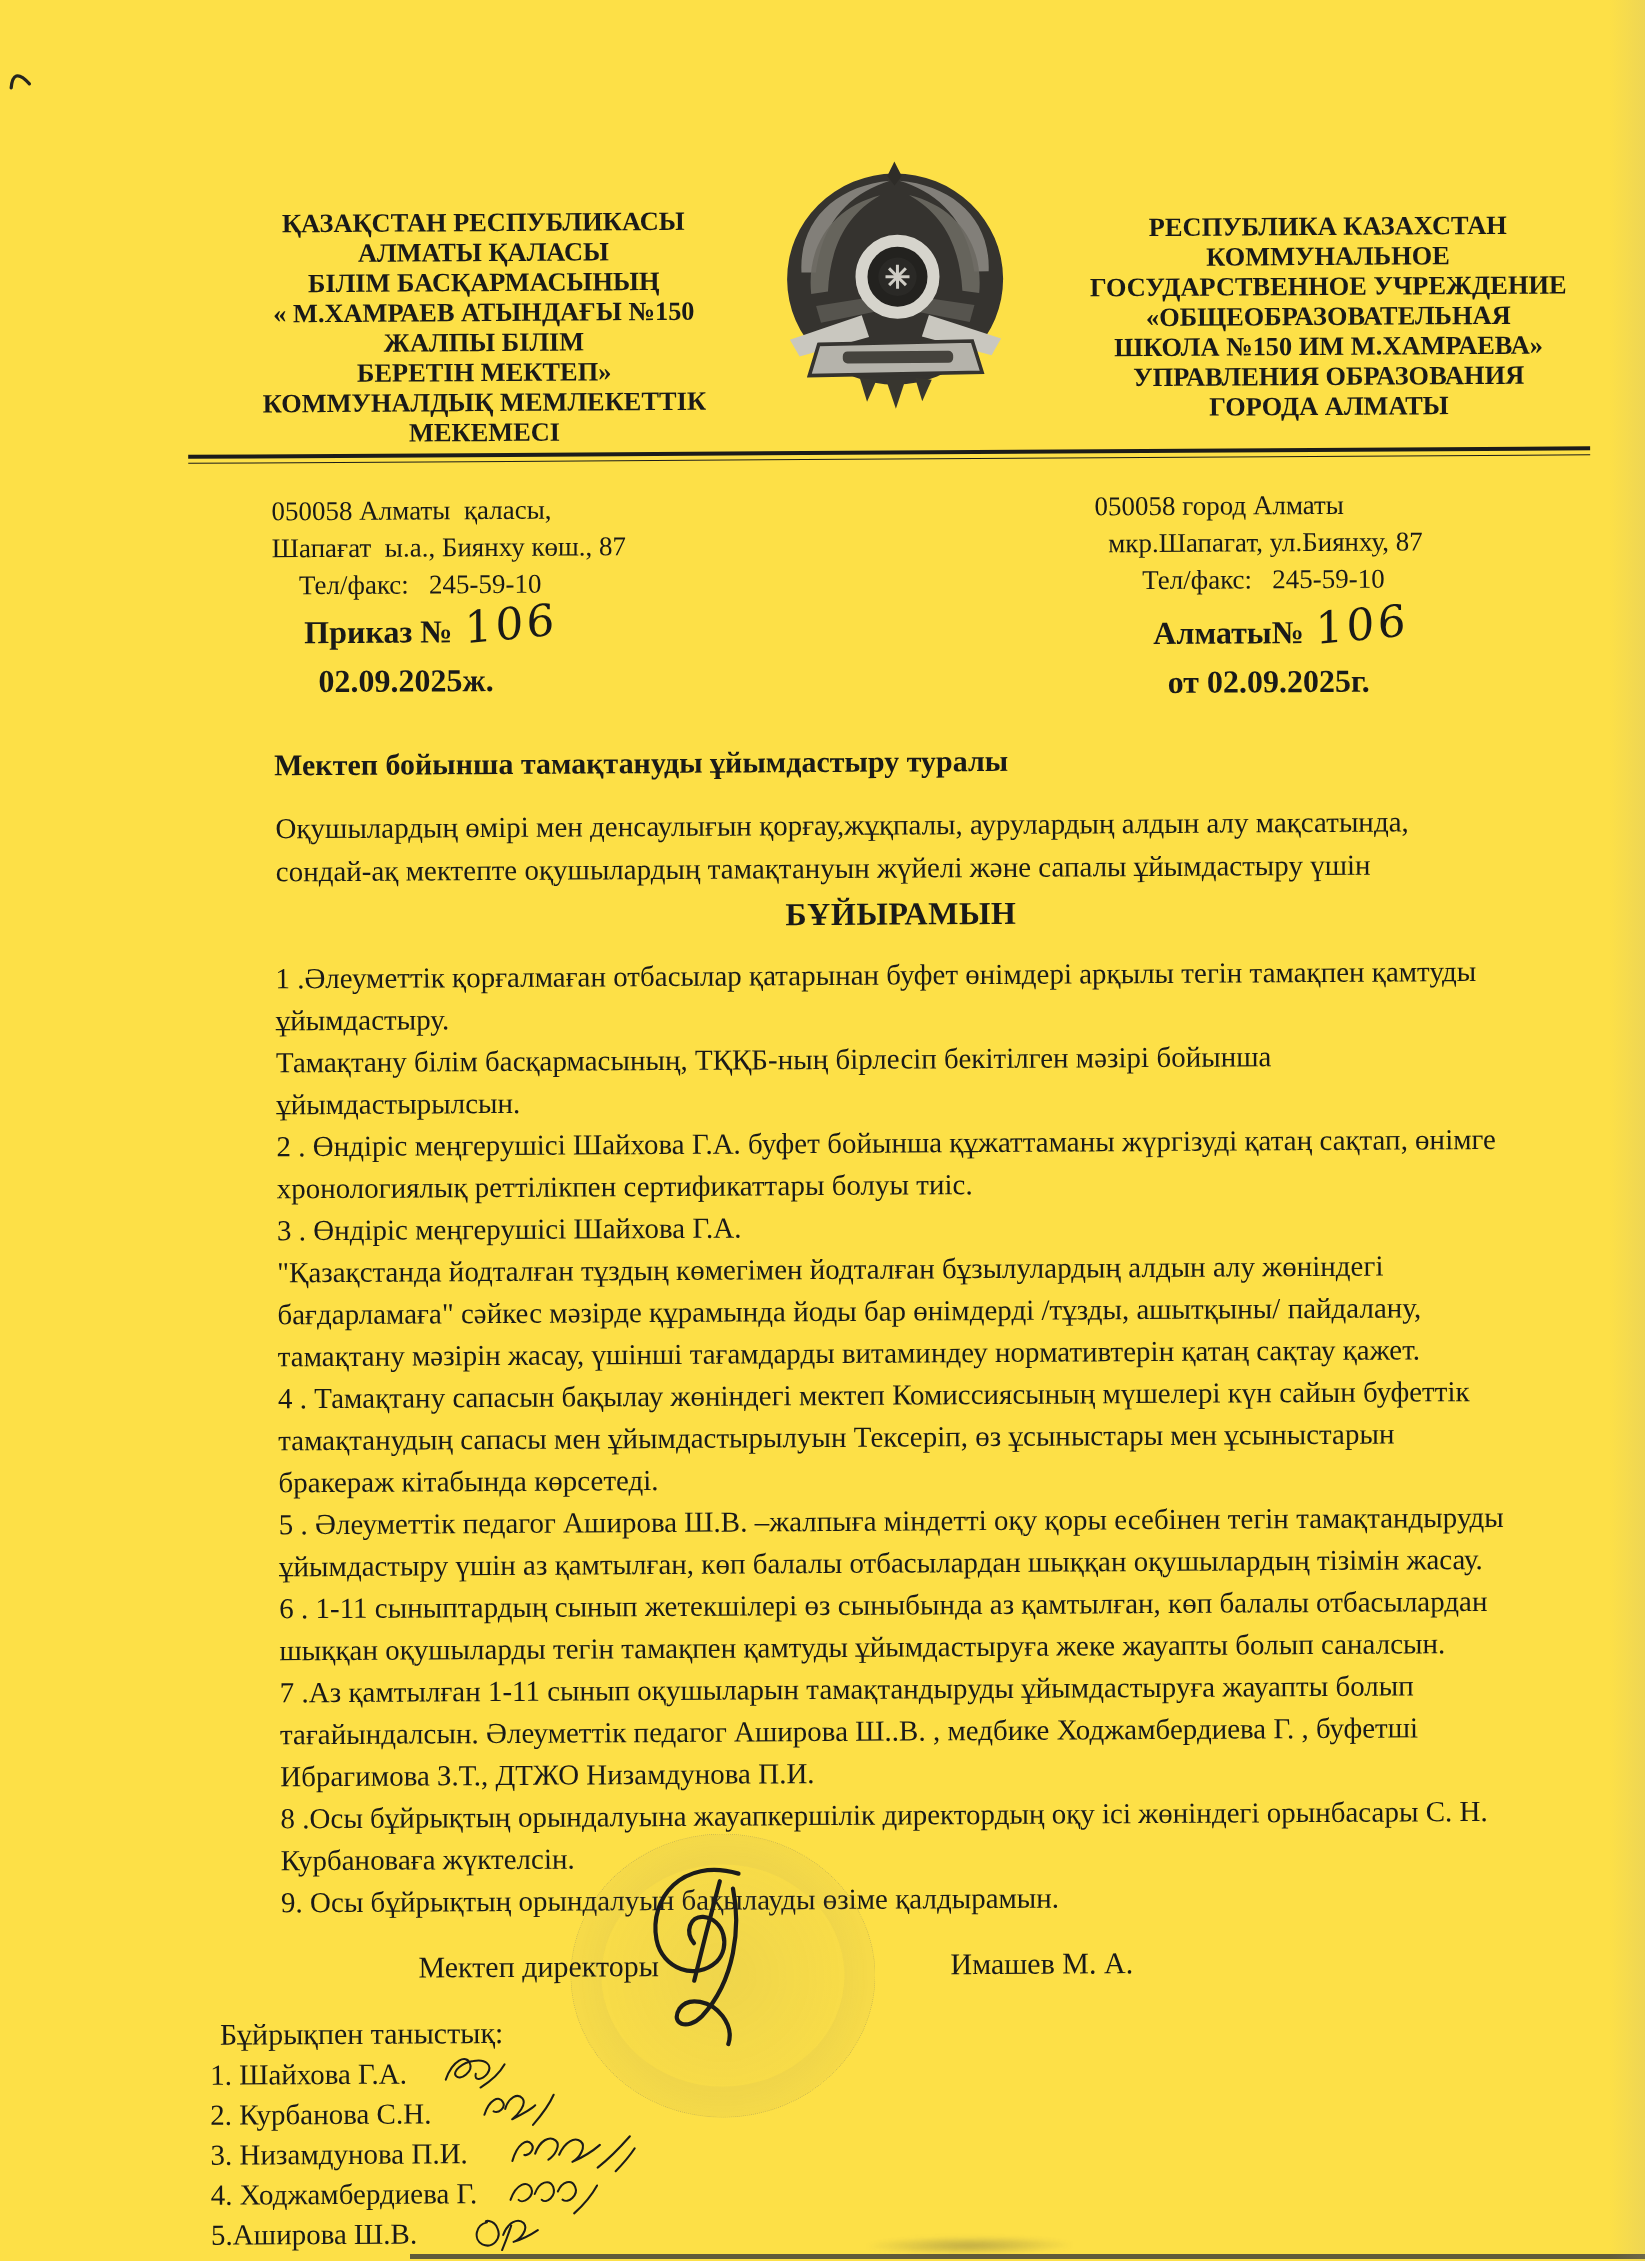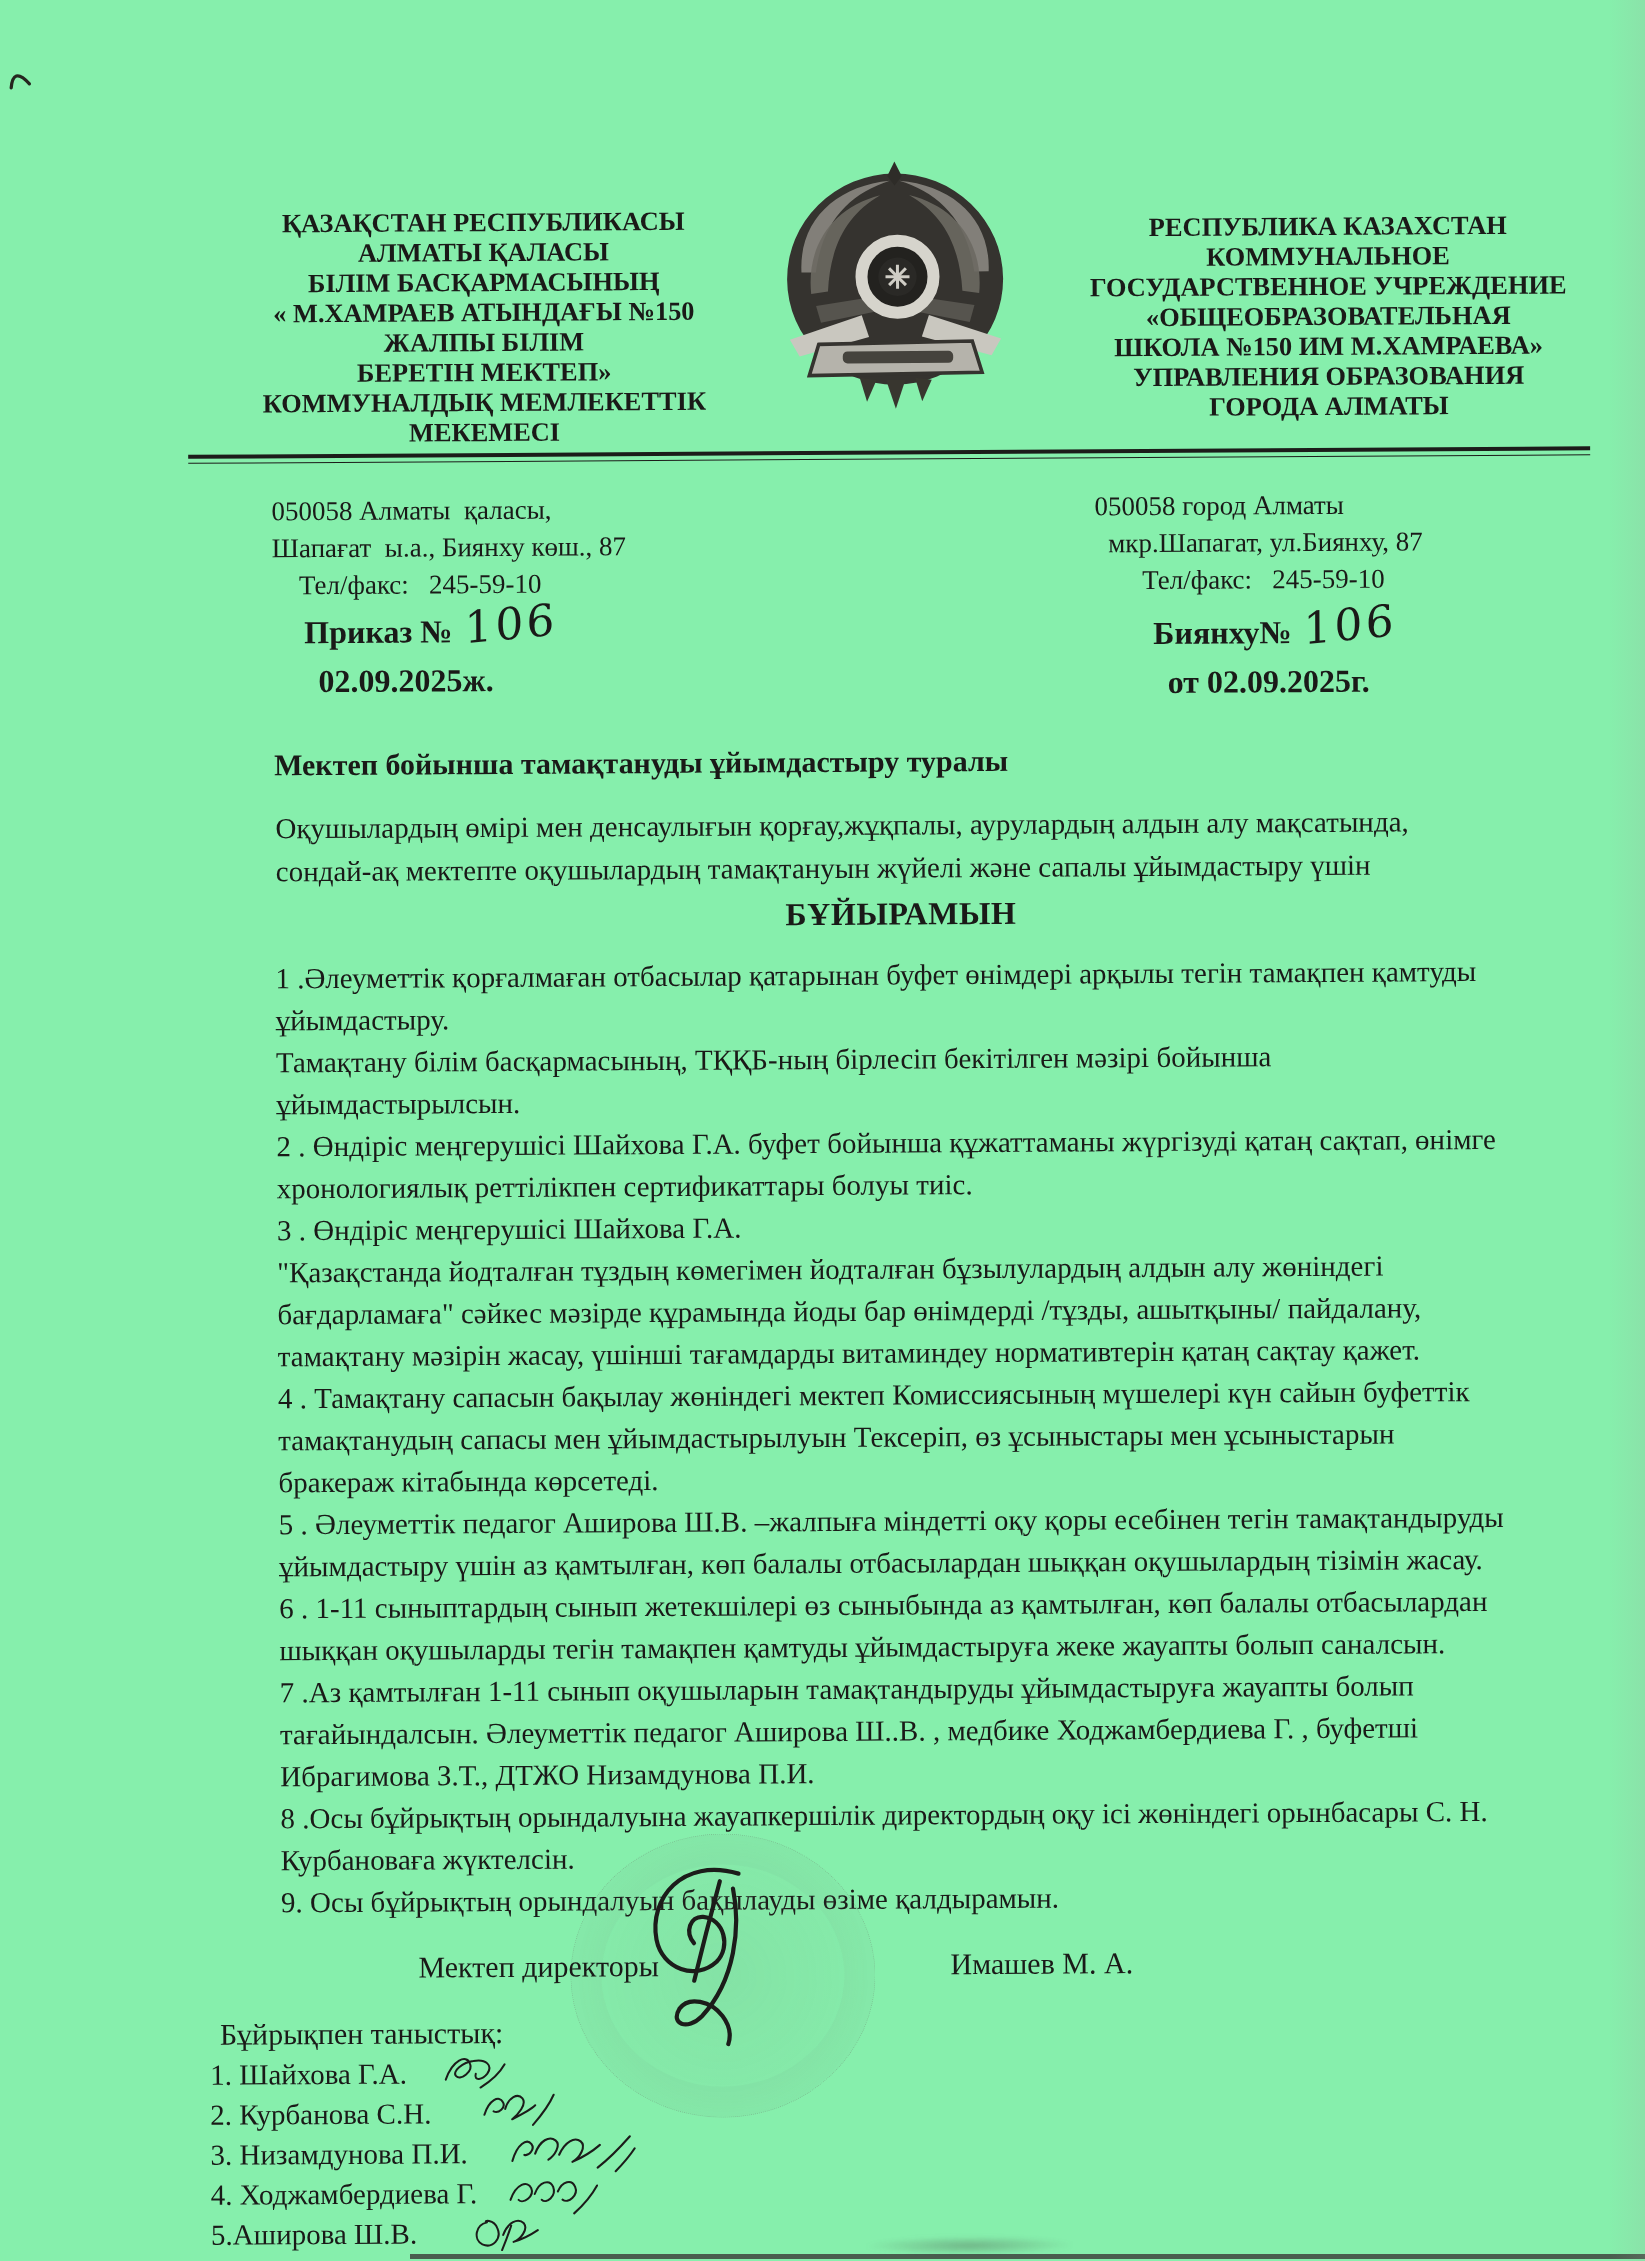--- a/index.html
+++ b/index.html
@@ -1,20 +1,20 @@
 <!DOCTYPE html>
 <html style="font-size:10.3px"><head>
 <meta charset="utf-8">
 <title>Document</title>
 <style>
   html,body{margin:0;padding:0;background:#e9e9e6;}
   .page{
     position:relative;
     width:1645px;height:2261px;
-    background:#86efac;
+    background:#fde047;
     overflow:hidden;
     font-family:"Liberation Serif","DejaVu Serif",serif;
     color:#1a1a18;
   }
   .tilt{position:absolute;inset:0;transform:rotate(-0.35deg);transform-origin:50% 55%;}
 
   .scan-mark{position:absolute;left:13px;top:62px;width:34px;height:30px;}
 
   .h-col{
     position:absolute;text-align:center;font-weight:bold;
@@ -148,21 +148,21 @@
 
     <div class="order order-left">
       <div>
         <span>Приказ №</span><span class="handnum">106</span>
       </div>
       <div class="order-date">02.09.2025ж.</div>
     </div>
 
     <div class="order order-right">
       <div>
-        <span>Биянху№</span><span class="handnum">106</span>
+        <span>Алматы№</span><span class="handnum">106</span>
       </div>
       <div class="order-date">от 02.09.2025г.</div>
     </div>
 
     <div class="subject">Мектеп бойынша тамақтануды ұйымдастыру туралы</div>
 
     <div class="preamble">Оқушылардың өмірі мен денсаулығын қорғау,жұқпалы, аурулардың алдын алу мақсатында,
 сондай-ақ мектепте оқушылардың тамақтануын жүйелі және сапалы ұйымдастыру үшін</div>
 
     <div class="resolution">БҰЙЫРАМЫН</div>

